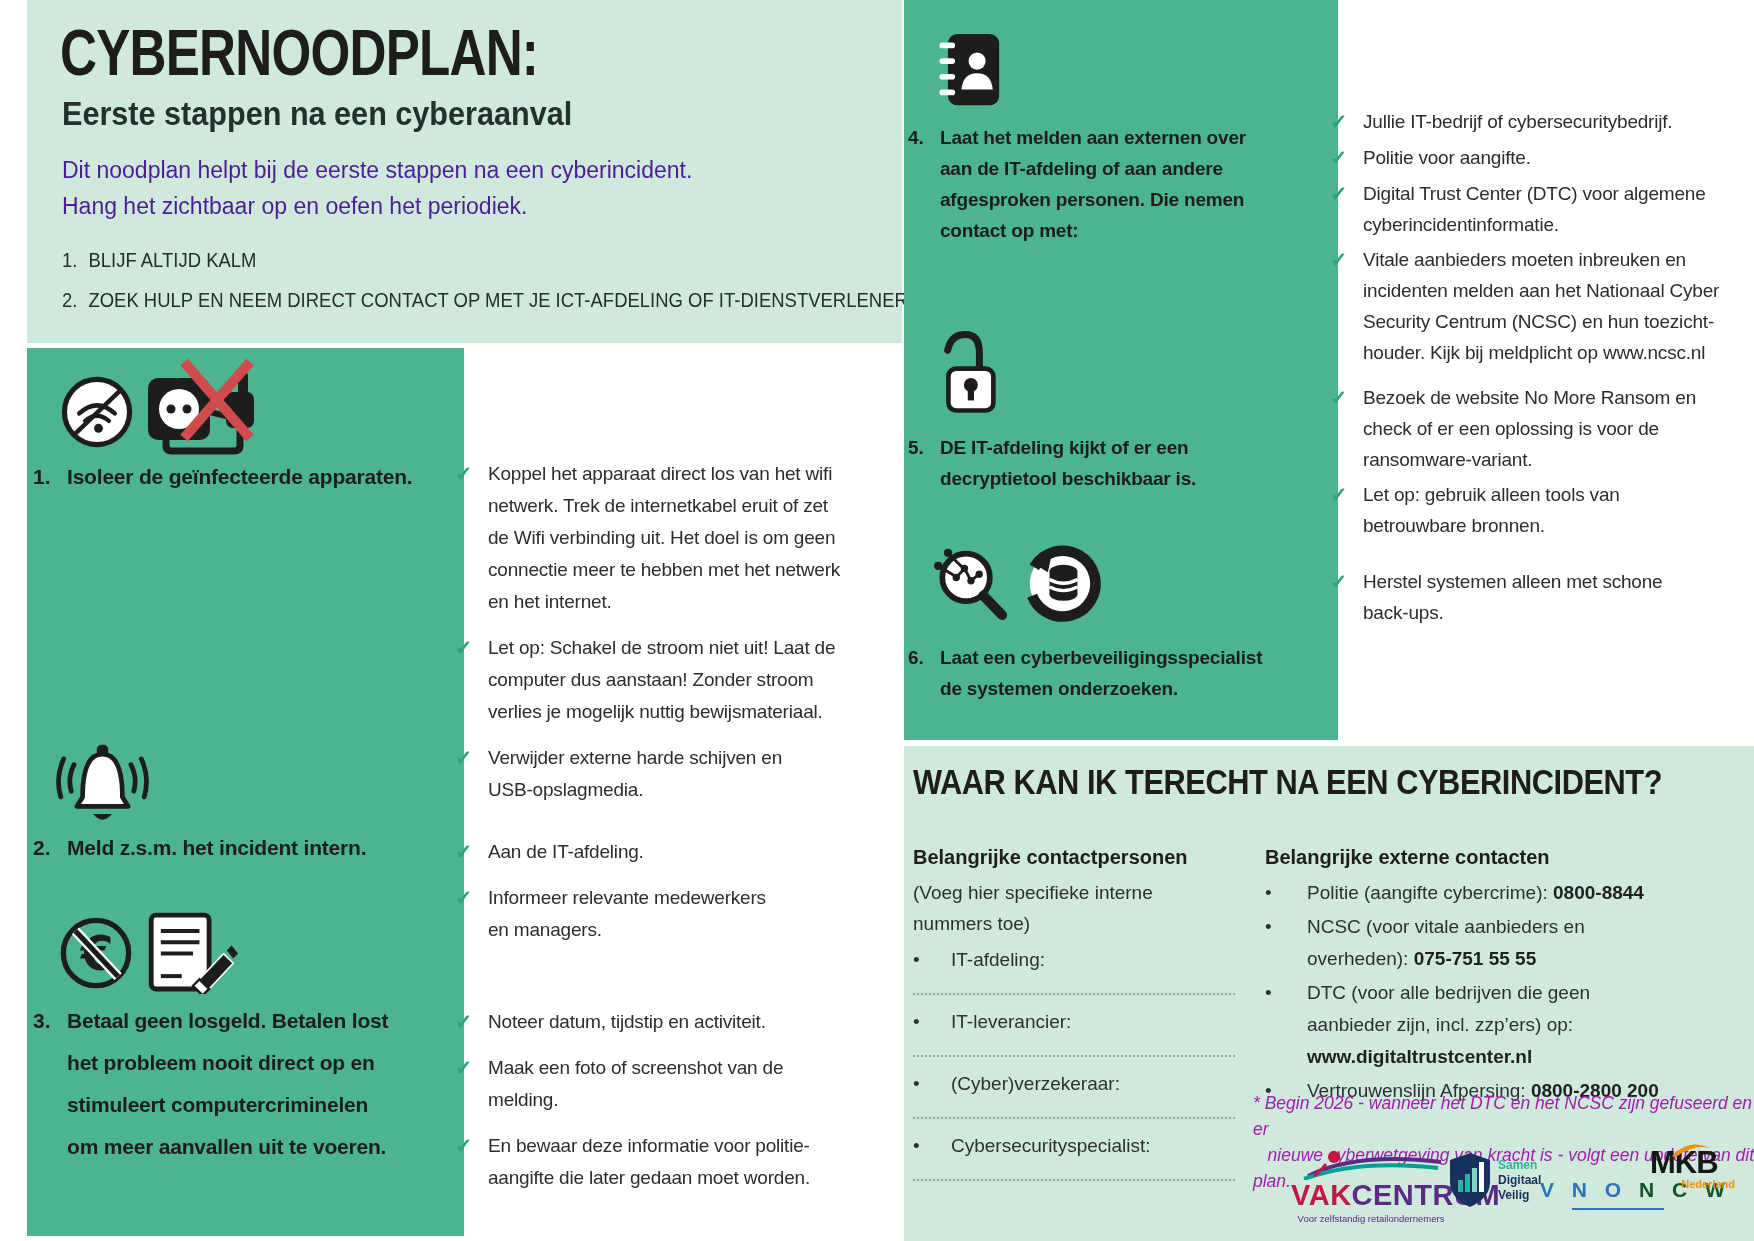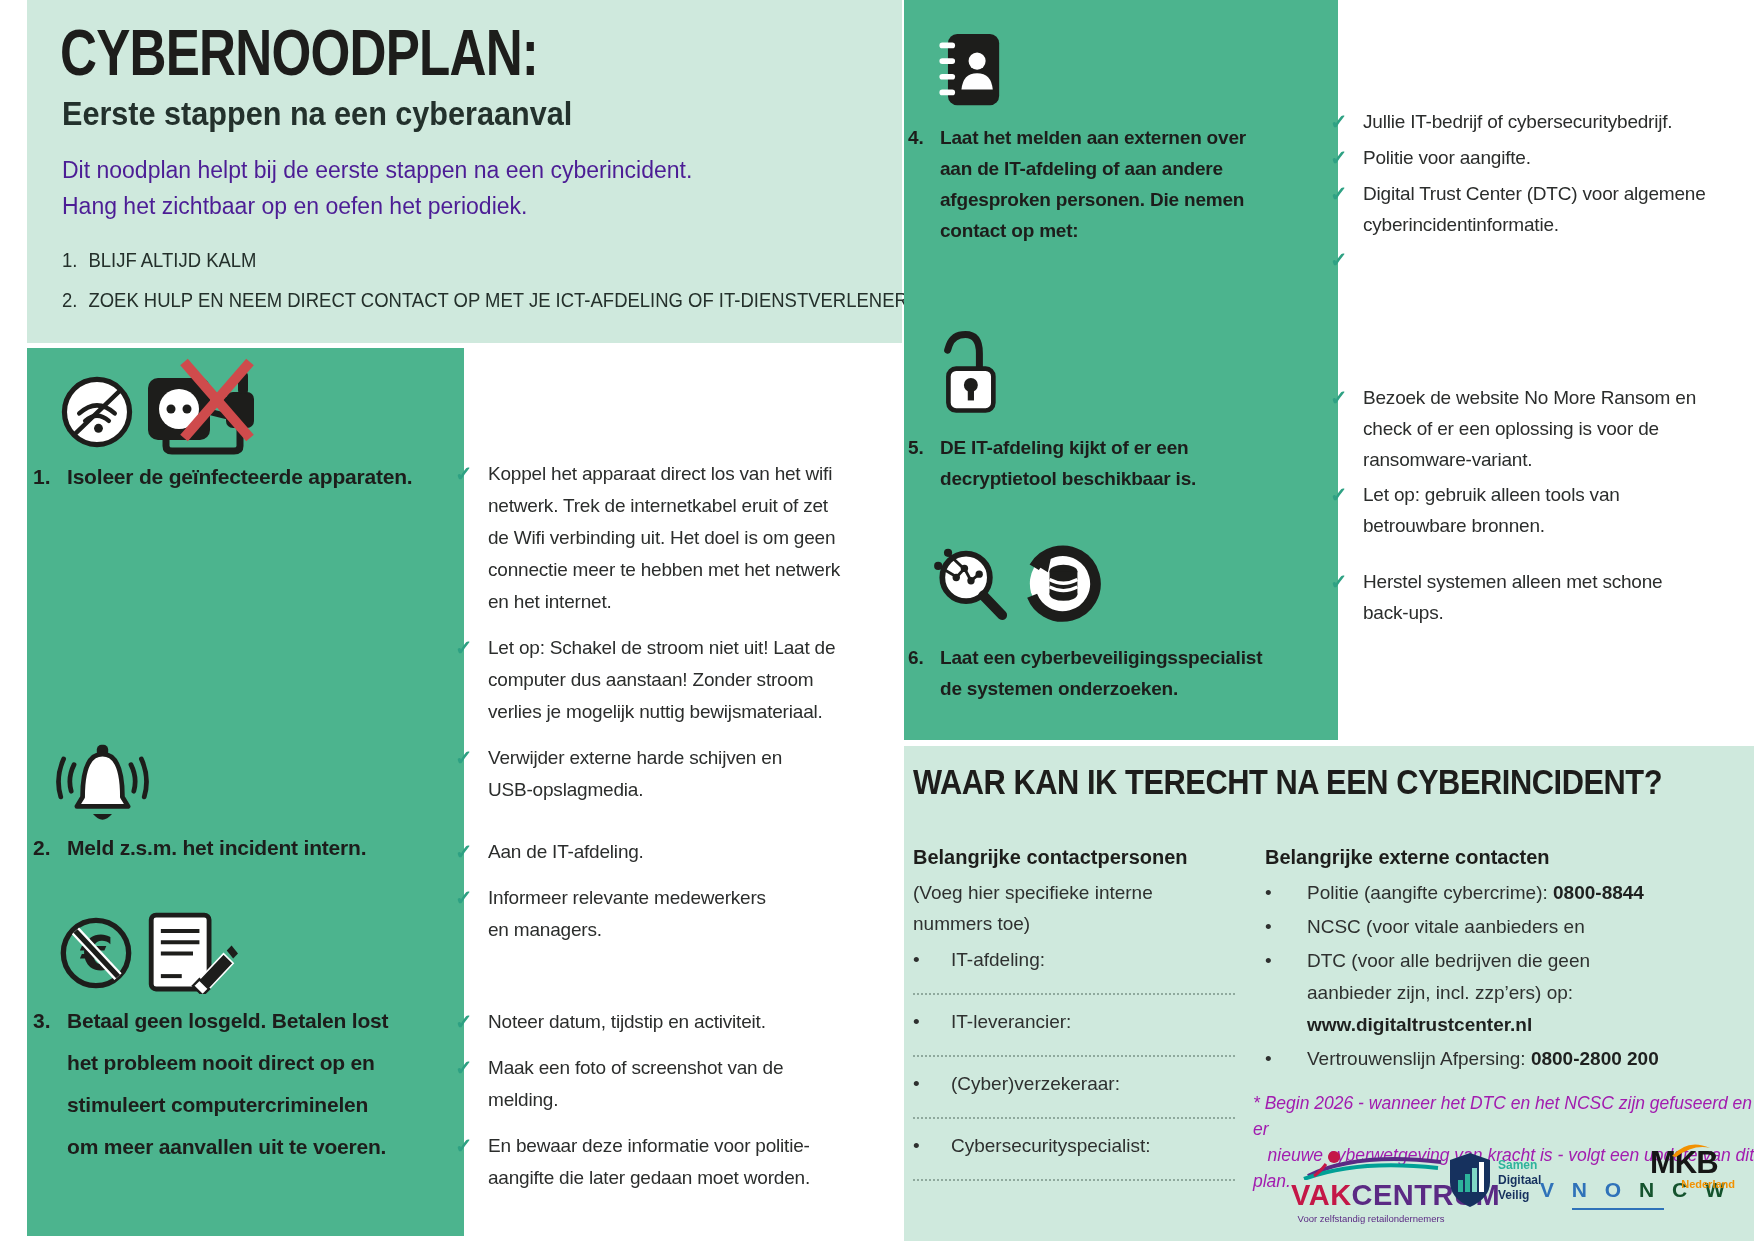--- a/index.html
+++ b/index.html
@@ -306,20 +306,24 @@
     <span class="tick">✓</span>
     <span class="txt">Politie voor aangifte.</span>
   </div>
   <div class="chk">
     <span class="tick">✓</span>
     <span class="txt">Digital Trust Center (DTC) voor algemene
 cyberincidentinformatie.</span>
   </div>
   <div class="chk">
     <span class="tick">✓</span>
+    <span class="txt">Vitale aanbieders moeten inbreuken en
+incidenten melden aan het Nationaal Cyber
+Security Centrum (NCSC) en hun toezicht-
+houder. Kijk bij meldplicht op www.ncsc.nl</span>
   </div>
 </div>
 
 <div class="chkgroup rcol" style="left:1330px;top:382px">
   <div class="chk">
     <span class="tick">✓</span>
     <span class="txt">Bezoek de website No More Ransom en
 check of er een oplossing is voor de
 ransomware-variant.</span>
   </div>
@@ -381,20 +385,21 @@
   <div class="e-item">
     <span class="b">•</span>
     <span class="e-lines">
         <span class="ln"><span>Politie (aangifte cybercrime): </span><b>0800-8844</b></span>
       </span>
   </div>
   <div class="e-item">
     <span class="b">•</span>
     <span class="e-lines">
       <span class="ln"><span>NCSC (voor vitale aanbieders en</span></span>
+      <span class="ln"><span>overheden): </span><b>075-751 55 55</b></span>
     </span>
   </div>
   <div class="e-item">
     <span class="b">•</span>
     <span class="e-lines">
       <span class="ln"><span>DTC (voor alle bedrijven die geen</span></span>
       <span class="ln"><span>aanbieder zijn, incl. zzp’ers) op:</span></span>
       <span class="ln"><span></span><b>www.digitaltrustcenter.nl</b></span>
     </span>
   </div>

